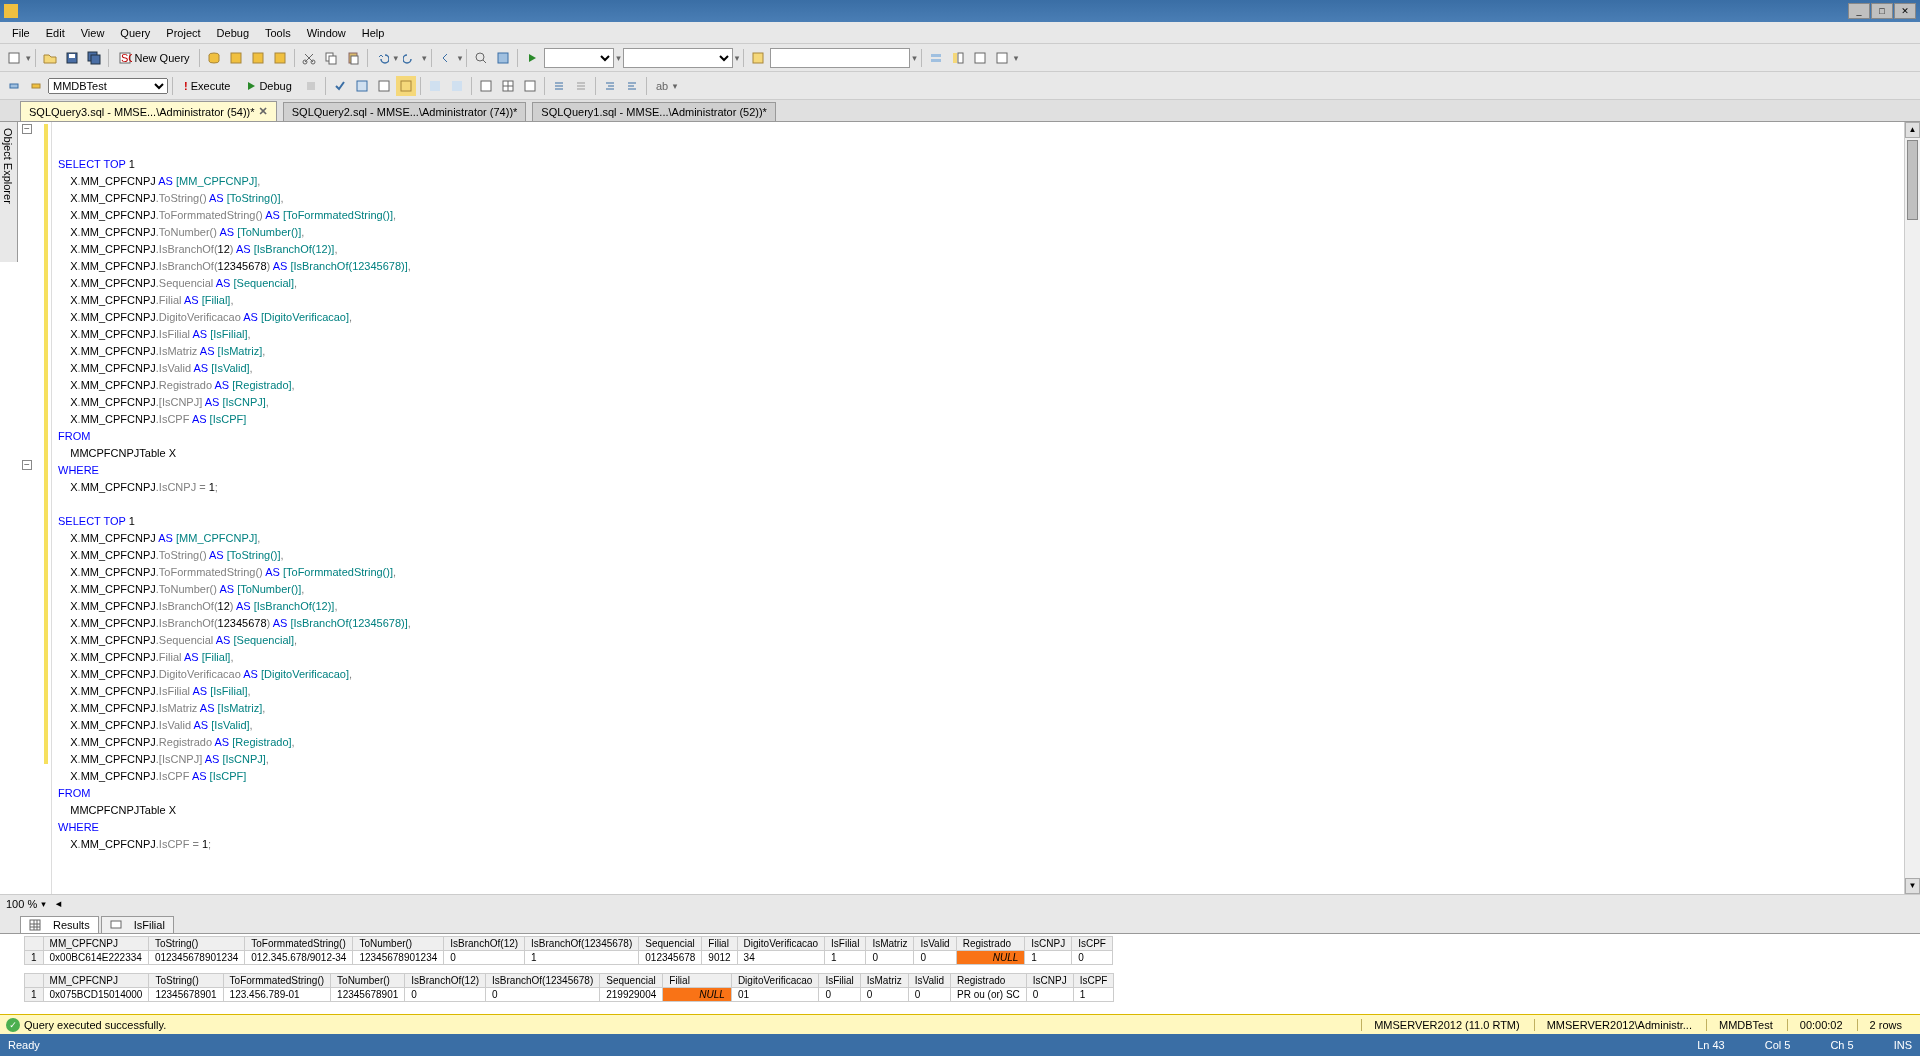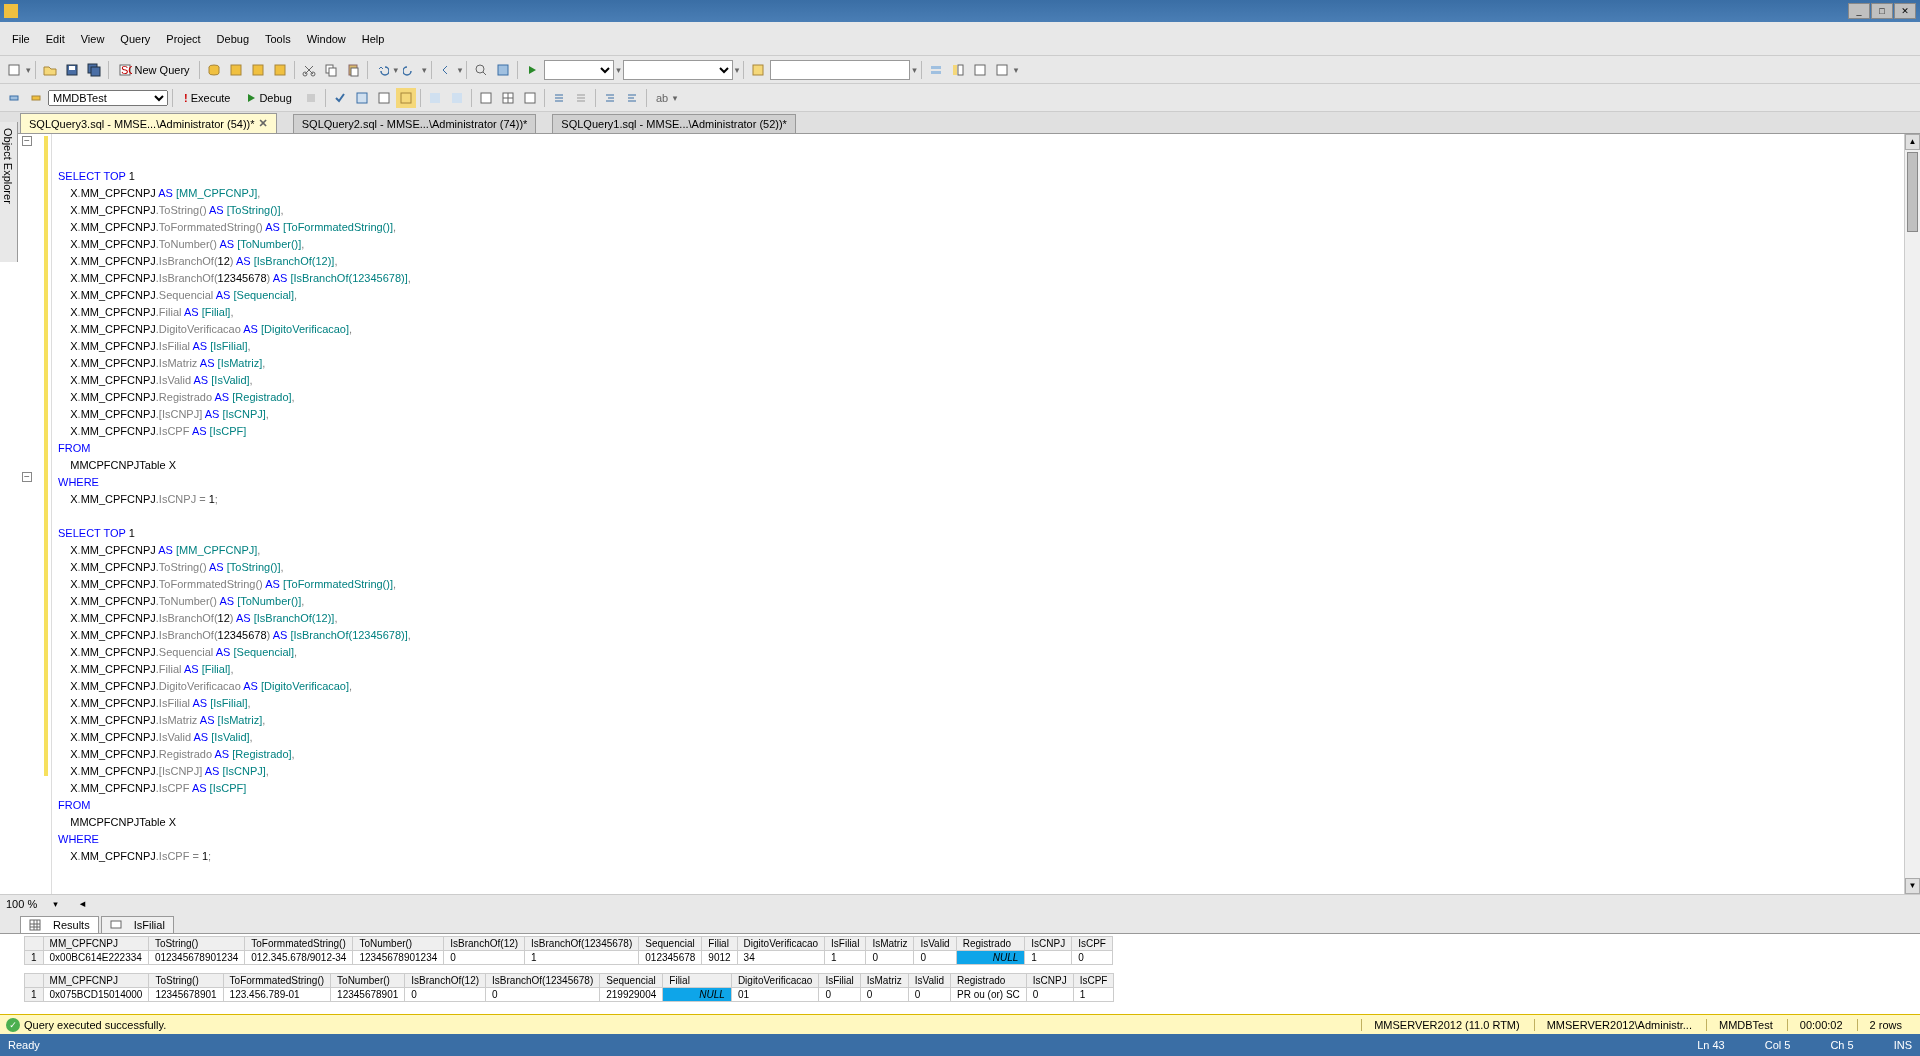--- a/index.html
+++ b/index.html
@@ -1,58 +1,58 @@
 <!DOCTYPE html>
 <html><head>
 <meta charset="utf-8">
 <style>
 * { margin: 0; padding: 0; box-sizing: border-box; font-family: Tahoma, Arial, sans-serif; font-size: 11px; }
 body { background: #fff; overflow: hidden; width: 1920px; height: 1056px; display: flex; flex-direction: column; }
 .titlebar { background: linear-gradient(to bottom, #3a6ea5, #4a7eb5); color: #fff; height: 22px; display: flex; align-items: center; padding: 0 4px; }
 .titlebar .icon { width: 14px; height: 14px; background: #f0c040; margin-right: 4px; }
 .titlebar .winbtns { margin-left: auto; display: flex; gap: 1px; }
 .titlebar .winbtn { width: 22px; height: 16px; background: #c0c0c0; border: 1px solid #888; display: flex; align-items: center; justify-content: center; font-size: 9px; color: #000; }
-.menubar { background: #e8e8e8; height: 34px; display: flex; align-items: center; padding: 0 4px; border-bottom: 1px solid #ccc; }
+.menubar { background: #e8e8e8; height: 22px; display: flex; align-items: center; padding: 0 4px; border-bottom: 1px solid #ccc; }
 .menubar span { padding: 2px 8px; cursor: default; }
 .toolbar { background: #e8e8e8; height: 28px; display: flex; align-items: center; padding: 0 4px; border-bottom: 1px solid #ccc; gap: 2px; }
 .toolbar .btn { width: 20px; height: 20px; display: flex; align-items: center; justify-content: center; border: 1px solid transparent; }
 .toolbar .sep { width: 1px; height: 18px; background: #bbb; margin: 0 2px; }
 .toolbar .newq { display: flex; align-items: center; gap: 3px; padding: 0 4px; border: 1px solid transparent; height: 20px; }
 .toolbar select, .toolbar input[type=text] { height: 20px; font-size: 11px; border: 1px solid #999; background: #fff; }
 .toolbar2 { background: #e8e8e8; height: 28px; display: flex; align-items: center; padding: 0 4px; border-bottom: 1px solid #ccc; gap: 2px; }
 .toolbar2 .btn { width: 20px; height: 20px; display: flex; align-items: center; justify-content: center; border: 1px solid transparent; }
 .toolbar2 .exec { display: flex; align-items: center; gap: 3px; padding: 0 6px; border: 1px solid transparent; height: 20px; }
 .toolbar2 .sep { width: 1px; height: 18px; background: #bbb; margin: 0 2px; }
 .tabstrip { background: #e0e0e0; height: 22px; display: flex; align-items: flex-end; padding-left: 20px; border-bottom: 1px solid #999; position: relative; }
-.tab { background: #d0d0d0; border: 1px solid #999; border-bottom: none; padding: 3px 8px; margin-right: 16px; display: flex; align-items: center; gap: 4px; font-size: 10px; }
+.tab { background: #d0d0d0; border: 1px solid #999; border-bottom: none; padding: 3px 8px; margin-right: 6px; display: flex; align-items: center; gap: 4px; font-size: 10px; }
 .tab.active { background: #fffad0; }
 .tab .close { color: #666; font-weight: bold; cursor: pointer; }
 .sidestrip { position: absolute; left: 0; top: 122px; width: 18px; background: #e8e8e8; border-right: 1px solid #999; writing-mode: vertical-lr; padding: 6px 2px; font-size: 10px; z-index: 5; height: 140px; }
 .editor-wrap { flex: 1; display: flex; flex-direction: column; overflow: hidden; position: relative; }
 .editor { flex: 1; background: #fff; font-family: Consolas, 'Courier New', monospace; font-size: 12px; line-height: 16px; padding: 2px 0 2px 58px; position: relative; overflow: auto; white-space: pre; }
 .editor .gutter { position: absolute; left: 18px; top: 0; bottom: 0; width: 34px; background: #fff; border-right: 1px solid #ddd; }
 .editor .gutter .yellow { position: absolute; left: 26px; top: 2px; width: 4px; height: 640px; background: #f6e05e; }
 .editor .gutter .minus { position: absolute; left: 4px; font-size: 10px; border: 1px solid #888; width: 10px; height: 10px; text-align: center; line-height: 8px; color: #555; background: #fff; }
 .kw-blue { color: #0000ff; }
 .kw-gray { color: #808080; }
 .kw-teal { color: #008080; }
 .kw-black { color: #000; }
 .kw-num { color: #000; }
-.zoombar { height: 18px; background: #e8e8e8; border-top: 1px solid #ccc; display: flex; align-items: center; padding: 0 6px; font-size: 10px; gap: 16px; }
+.zoombar { height: 18px; background: #e8e8e8; border-top: 1px solid #ccc; display: flex; align-items: center; padding: 0 6px; font-size: 10px; gap: 4px; }
 .zoombar .arrow { font-size: 9px; }
 .results-tabs { height: 22px; background: #e8e8e8; display: flex; align-items: flex-end; padding-left: 20px; gap: 2px; border-bottom: 1px solid #999; }
 .rtab { background: #f0f0f0; border: 1px solid #999; border-bottom: none; padding: 2px 8px; display: flex; align-items: center; gap: 12px; font-size: 10px; }
 .rtab.active { background: #fff; }
 .rtab .ricon { width: 12px; height: 12px; display: inline-block; }
 .results-body { background: #fff; padding: 2px 0 4px 24px; }
 .rgrid { border-collapse: collapse; margin-bottom: 8px; }
 .rgrid th, .rgrid td { border: 1px solid #ccc; padding: 1px 6px; font-size: 10px; text-align: left; white-space: nowrap; }
 .rgrid th { background: #efefef; font-weight: normal; }
 .rgrid .rowh { background: #efefef; text-align: center; width: 18px; }
-.rgrid .null { background: #0ea5e9; font-style: italic; padding-left: 36px; }
+.rgrid .null { background: #f97316; font-style: italic; padding-left: 36px; }
 .statusbar-yellow { height: 20px; background: #fff8c0; border-top: 1px solid #dab800; display: flex; align-items: center; padding: 0 6px; font-size: 10px; }
 .statusbar-yellow .chk { width: 14px; height: 14px; border-radius: 50%; background: #4caf50; color: #fff; display: flex; align-items: center; justify-content: center; font-size: 9px; margin-right: 4px; }
 .statusbar-yellow .right { margin-left: auto; display: flex; gap: 2px; }
 .statusbar-yellow .cell { border-left: 1px solid #c0b060; padding: 0 12px; }
 .statusbar-blue { height: 22px; background: #3a6ea5; color: #fff; display: flex; align-items: center; padding: 0 8px; font-size: 10px; }
 .statusbar-blue .right { margin-left: auto; display: flex; gap: 40px; }
 svg { display: block; }
 .scrollv { position: absolute; right: 0; top: 0; bottom: 0; width: 16px; background: #f0f0f0; border-left: 1px solid #ccc; }
 .scrollv .thumb { position: absolute; left: 2px; right: 2px; top: 18px; height: 80px; background: #c0c0c0; border: 1px solid #888; }
 .scrollv .abtn { position: absolute; left: 0; right: 0; height: 16px; background: #e0e0e0; border: 1px solid #aaa; text-align: center; font-size: 8px; line-height: 14px; }

